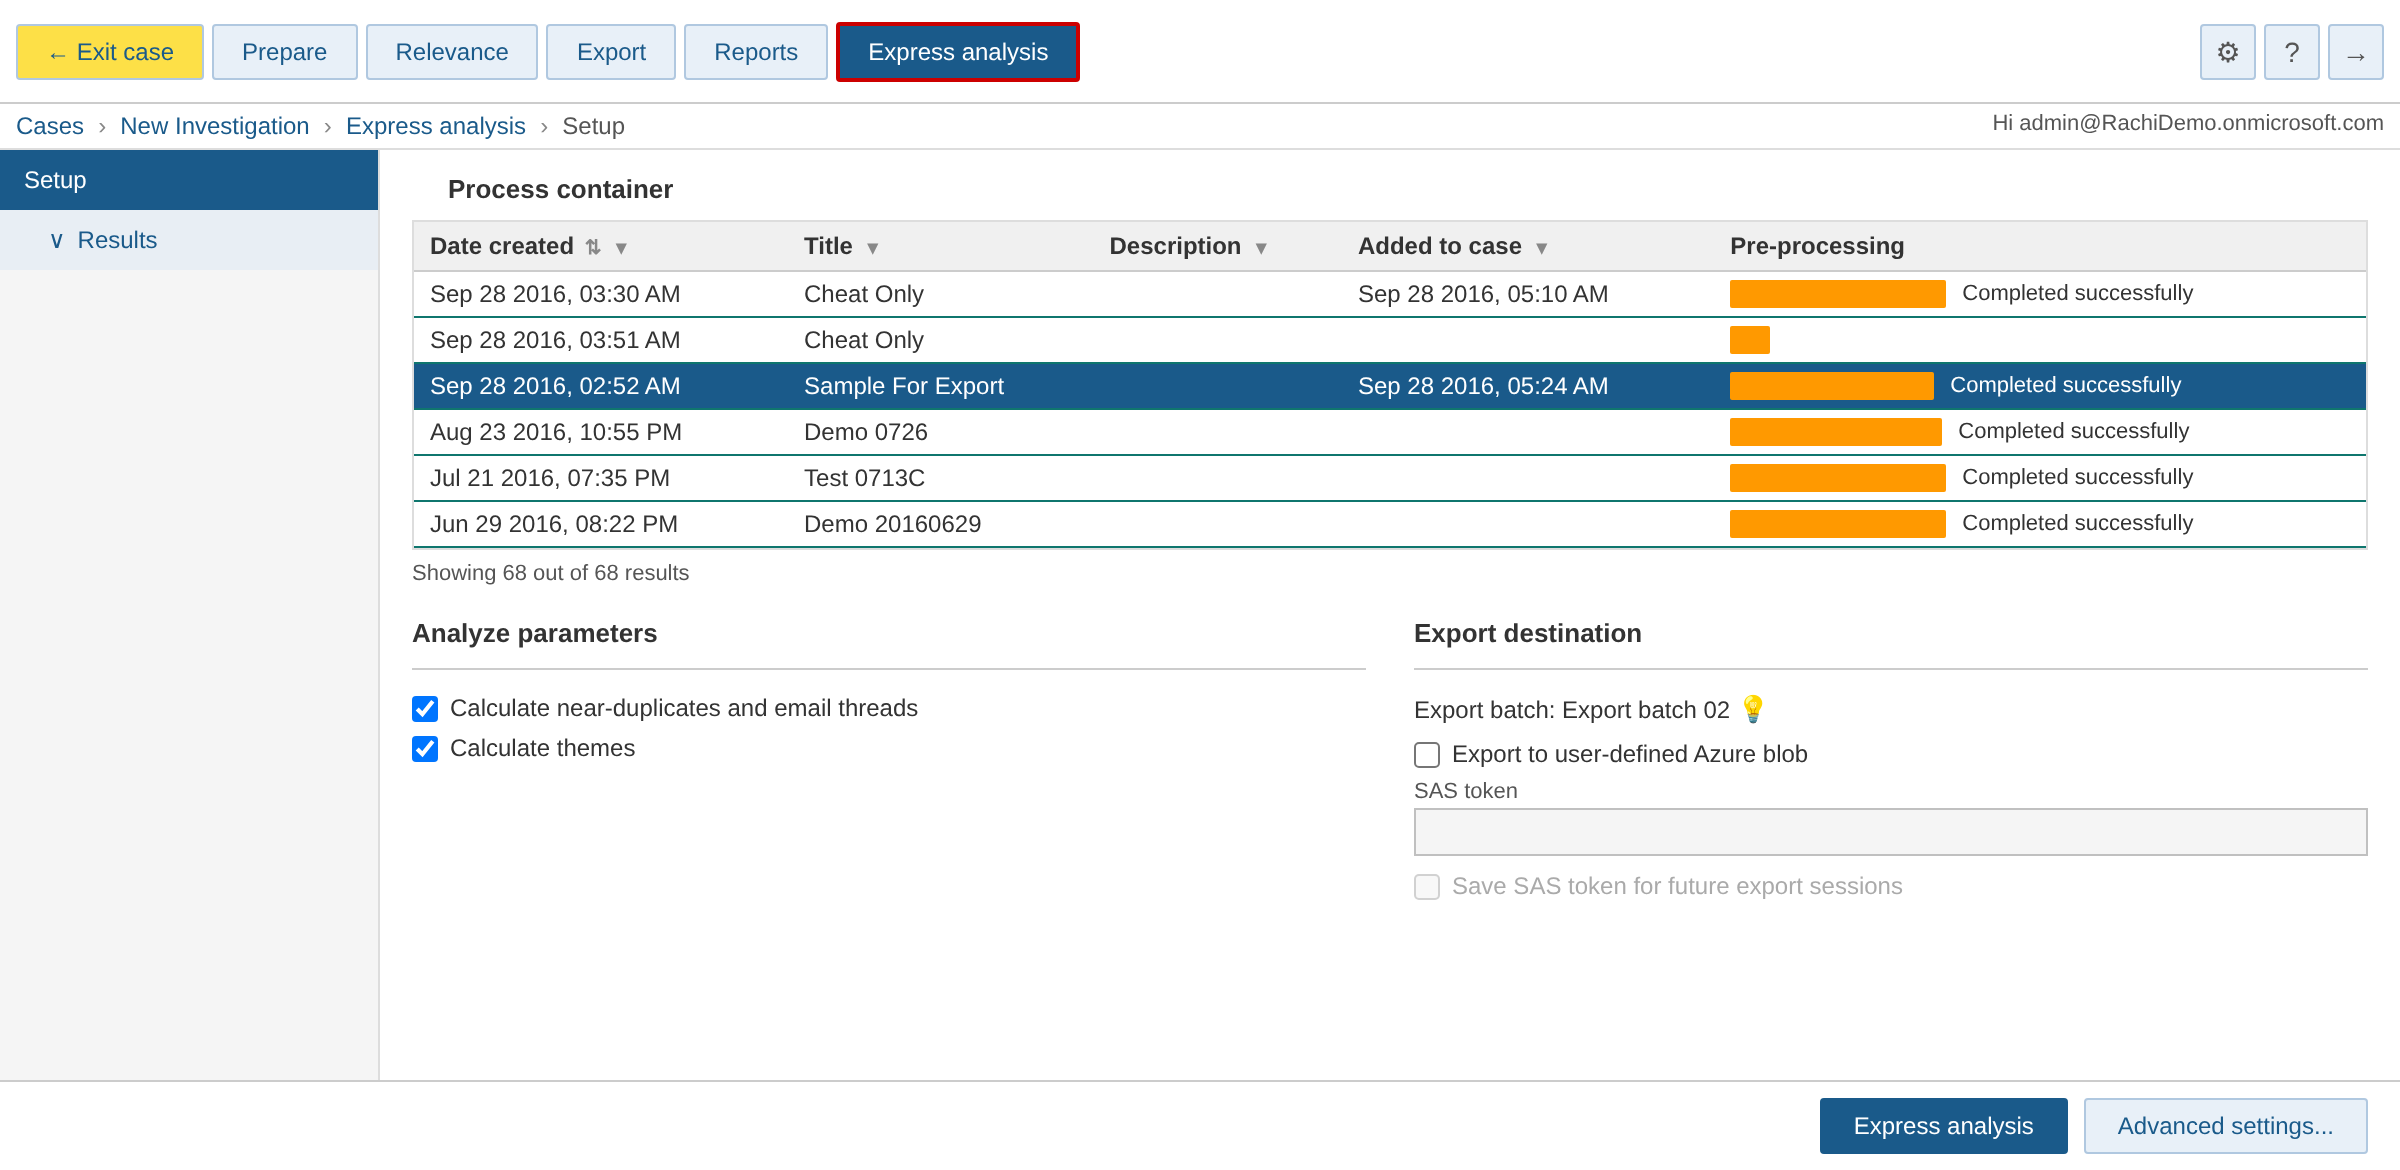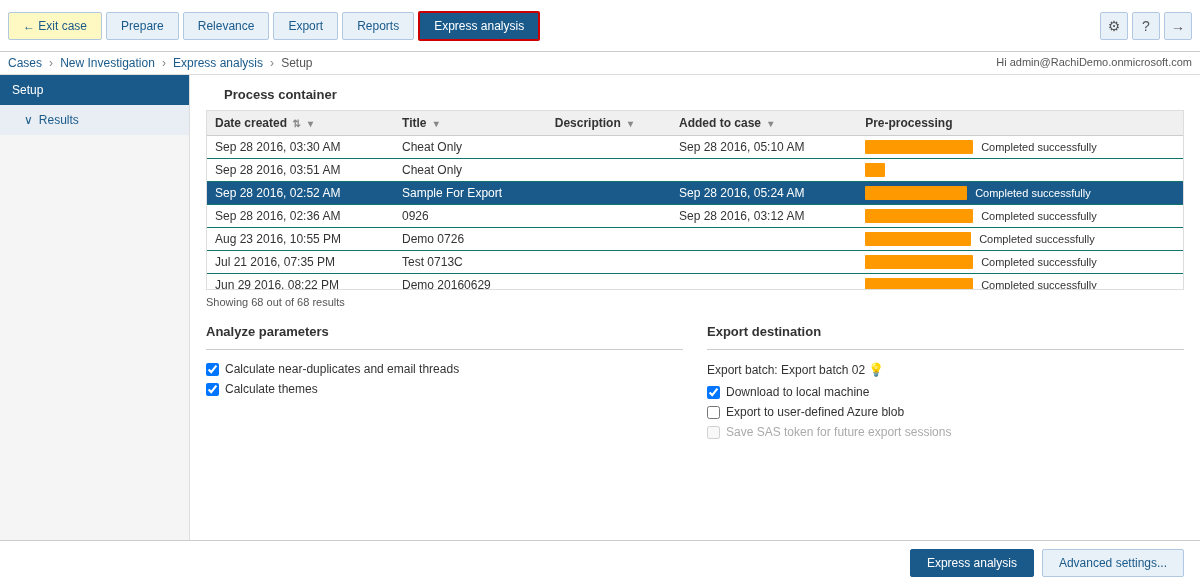--- a/index.html
+++ b/index.html
@@ -13,21 +13,21 @@
     }
     .toolbar-btn {
       padding: 6px 14px; border: 1px solid #b0c8e0; background: #e8f0f8;
       color: #1a5a8a; cursor: pointer; border-radius: 2px; font-size: 12px;
       white-space: nowrap;
     }
     .toolbar-btn.active {
       background: #1a5a8a; color: #fff; border: 2px solid #c00;
     }
     .toolbar-btn.exit {
-      background: #fef9c3; display: flex; align-items: center; gap: 4px;
+      background: #fde047; display: flex; align-items: center; gap: 4px;
     }
     .toolbar-spacer { flex: 1; }
     .toolbar-icons { display: flex; gap: 4px; align-items: center; }
     .icon-btn {
       width: 28px; height: 28px; border: 1px solid #b0c8e0; background: #e8f0f8;
       cursor: pointer; display: flex; align-items: center; justify-content: center;
       border-radius: 2px; font-size: 14px; color: #555;
     }
 
     
@@ -214,32 +214,20 @@
       <td></td>
       <td>Sep 28 2016, 05:24 AM</td>
       <td>
         <div class="progress-bar-wrap">
           <div class="progress-bar" style="width:102px; background:#f90"></div>
           <span class="progress-text white">Completed successfully</span>
         </div>
       </td>
     </tr>
             <tr>
-      <td>Sep 28 2016, 02:36 AM</td>
-      <td>0926</td>
-      <td></td>
-      <td>Sep 28 2016, 03:12 AM</td>
-      <td>
-        <div class="progress-bar-wrap">
-          <div class="progress-bar" style="width:108px; background:#f90"></div>
-          <span class="progress-text ">Completed successfully</span>
-        </div>
-      </td>
-    </tr>
-            <tr>
       <td>Aug 23 2016, 10:55 PM</td>
       <td>Demo 0726</td>
       <td></td>
       <td></td>
       <td>
         <div class="progress-bar-wrap">
           <div class="progress-bar" style="width:106px; background:#f90"></div>
           <span class="progress-text ">Completed successfully</span>
         </div>
       </td>
@@ -289,27 +277,27 @@
       </div>
 
       <div class="col-right">
         <div class="param-title">Export destination</div>
         <hr class="section-divider">
         <div class="export-label">
           <span>Export batch: Export batch 02</span>
           <span class="info-icon"> 💡</span>
         </div>
         <label class="checkbox-row">
-          <input type="checkbox" checked="" style="">
-          <span>Download to local machine</span>
-        </label>
-        <label class="checkbox-row">
           <input type="checkbox" style="">
           <span>Export to user-defined Azure blob</span>
         </label>
+        <div class="field-group">
+          <div class="field-label">SAS token</div>
+          <input class="field-input" type="text" disabled="" style="">
+        </div>
         <label class="checkbox-row-disabled">
           <input type="checkbox" disabled="" style="">
           <span>Save SAS token for future export sessions</span>
         </label>
       </div>
     </div>
 
     <div style="height:48px"></div>
   </div>
 </div>

